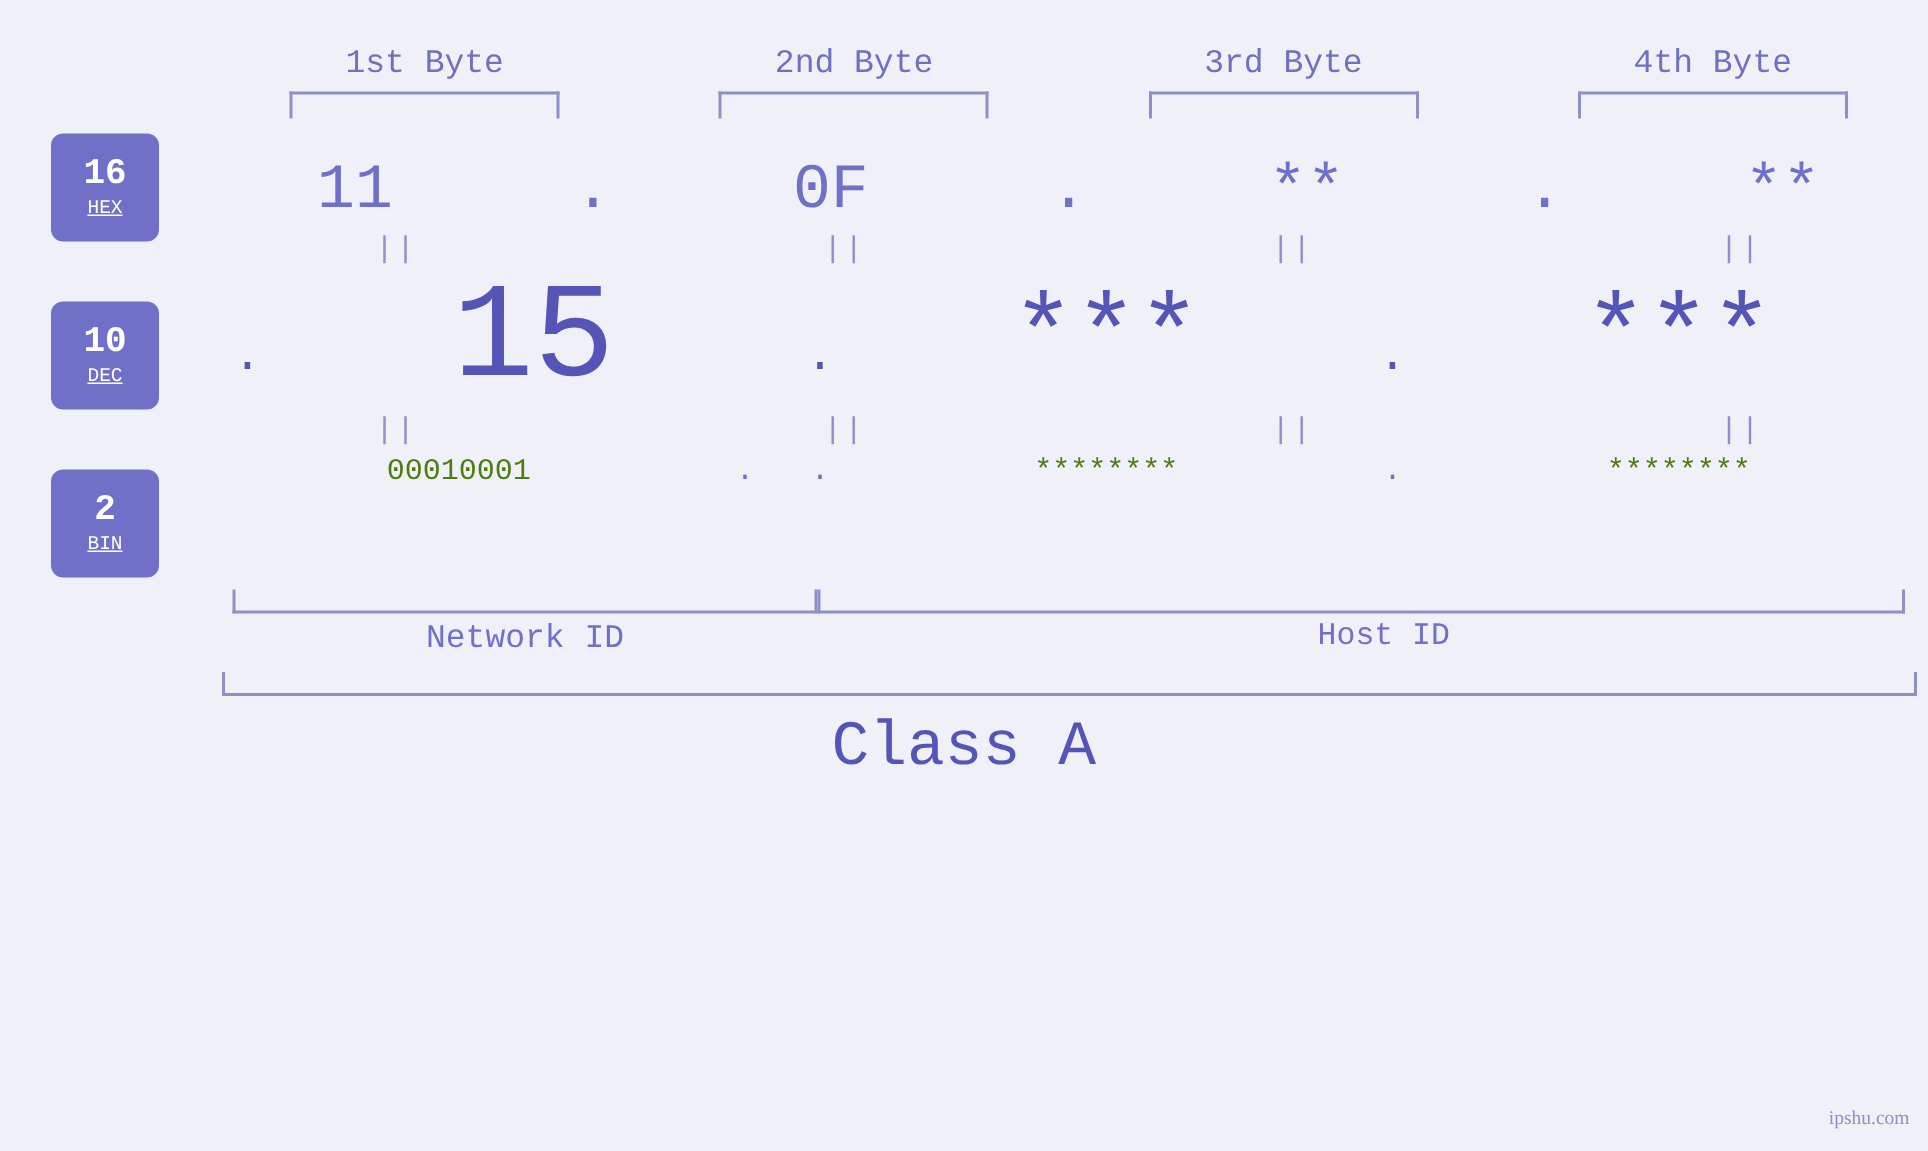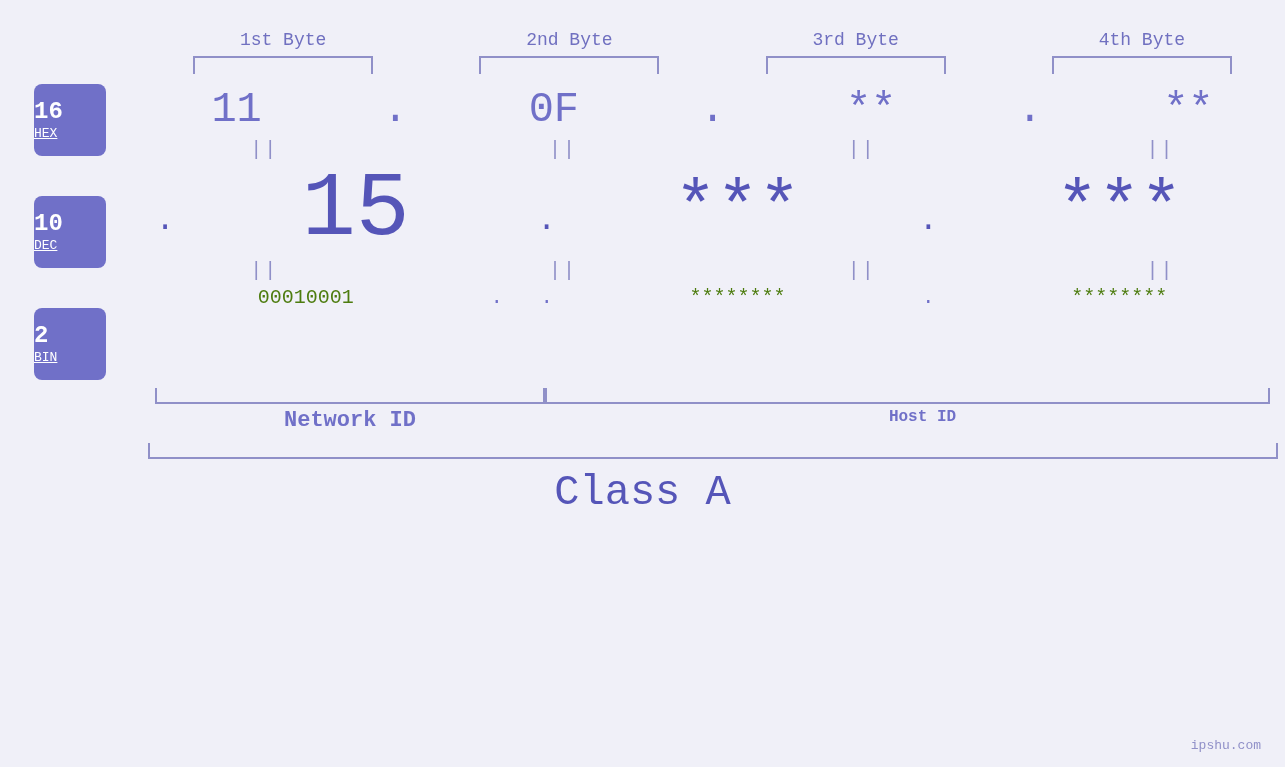--- a/index.html
+++ b/index.html
@@ -27,21 +27,21 @@
       display: flex;
       width: 100%;
       padding-left: 140px;
       margin-top: 30px;
     }
 
     .byte-label {
       flex: 1;
       text-align: center;
       color: #7070c0;
-      font-size: 18px;
+      font-size: 22px;
       font-family: 'Courier New', Courier, monospace;
     }
 
     
     .bracket-row {
       display: flex;
       width: 100%;
       padding-left: 140px;
       margin-top: 6px;
     }
@@ -80,21 +80,21 @@
     }
 
     .badge {
       background: #7070c8;
       color: white;
       border-radius: 8px;
       width: 72px;
       height: 72px;
       display: flex;
       flex-direction: column;
-      align-items: flex-start;
+      align-items: center;
       justify-content: center;
       font-family: 'Courier New', Courier, monospace;
     }
 
     .badge-number {
       font-size: 24px;
       font-weight: bold;
       line-height: 1;
     }
 
@@ -112,21 +112,21 @@
     }
 
     
     .data-row {
       display: flex;
       align-items: center;
       justify-content: center;
     }
 
     .data-row.hex-row {
-      margin-top: 2px;
+      margin-top: 14px;
       gap: 37px;
     }
 
     .data-row.dec-row {
       margin-top: 0px;
     }
 
     .data-row.bin-row {
       margin-top: 0px;
     }
@@ -226,24 +226,24 @@
     .class-label {
       color: #5555b8;
       font-size: 42px;
       font-family: 'Courier New', Courier, monospace;
     }
 
     
     .watermark {
       position: absolute;
       bottom: 14px;
-      right: 24px;
+      right: 12px;
       color: #9090c8;
       font-size: 13px;
-      font-family: Liberation Mono, monospace;
+      font-family: Liberation Serif, serif;
     }
   </style>
 </head>
 <body>
 
 <div class="main-container">
 
   <div class="byte-labels-row">
     <div class="byte-label">1st Byte</div>
     <div class="byte-label">2nd Byte</div>
@@ -390,23 +390,23 @@
     </div>
   </div>
 
   <div style="width: calc(100% - 140px); margin-left: 140px; display: flex; margin-top: 8px;">
 
     <div style="width: 390px; height: 16px; border-bottom: 2px solid #9090c8; border-left: 2px solid #9090c8; border-right: 2px solid #9090c8; margin-left: 15px; flex-shrink: 0;"></div>
 
     <div style="flex: 1; height: 16px; border-bottom: 2px solid #9090c8; border-left: 2px solid #9090c8; border-right: 2px solid #9090c8; margin-left: 0; margin-right: 15px;"></div>
   </div>
 
-  <div style="width: calc(100% - 140px); margin-left: 140px; display: flex; margin-top: 4px; font-weight: bold;">
+  <div style="width: calc(100% - 140px); margin-left: 140px; display: flex; margin-top: 4px;">
     <div style="width: 420px; text-align: center; color: #7070c8; font-size: 22px; font-family: 'Courier New', Courier, monospace; flex-shrink: 0;">Network ID</div>
-    <div style="flex: 1; text-align: center; color: #7070c8; font-size: 16px; font-family: 'Courier New', Courier, monospace;">Host ID</div>
+    <div style="flex: 1; text-align: center; color: #7070c8; font-size: 21px; font-family: 'Courier New', Courier, monospace;">Host ID</div>
   </div>
 
   <div style="width: calc(100% - 155px); margin-left: 140px; height: 16px; border-bottom: 2px solid #9090c8; border-left: 2px solid #9090c8; border-right: 2px solid #9090c8; margin-top: 10px;"></div>
 
   <div class="class-label-row">
     <span class="class-label">Class A</span>
   </div>
 
   <div class="watermark">ipshu.com</div>
 

